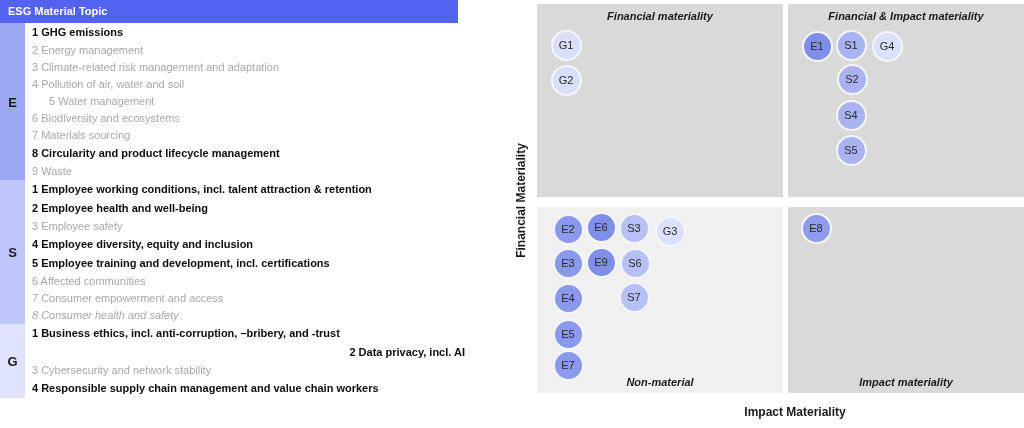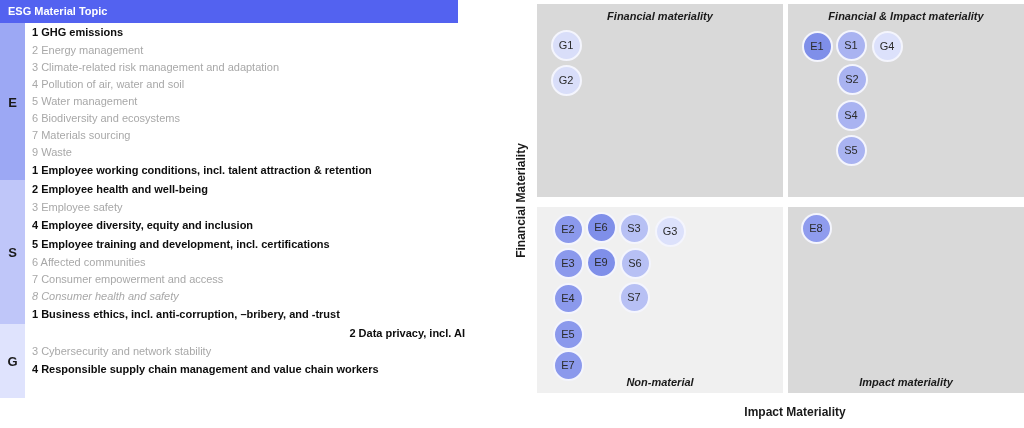--- a/index.html
+++ b/index.html
@@ -75,23 +75,24 @@
         </div>
         <div class="band" style="background: rgb(223, 227, 253); height: 74px;">
           <span>G</span>
         </div>
       </div>
     <div class="rows-column">
         <div class="topic-row material" style="height: 19px; line-height: 19px;">1 GHG emissions</div>
         <div class="topic-row" style="height: 17px; line-height: 17px;">2 Energy management</div>
         <div class="topic-row" style="height: 17px; line-height: 17px;">3 Climate-related risk management and adaptation</div>
         <div class="topic-row" style="height: 17px; line-height: 17px;">4 Pollution of air, water and soil</div>
-        <div class="topic-row" style="height: 17px; line-height: 17px;">5 Water management</div>
+        <div class="topic-row" style="height: 17px; line-height: 17px; margin-left: 17px;">5 Water management</div>
         <div class="topic-row" style="height: 17px; line-height: 17px;">6 Biodiversity and ecosystems</div>
         <div class="topic-row" style="height: 17px; line-height: 17px;">7 Materials sourcing</div>
+        <div class="topic-row material" style="height: 19px; line-height: 19px;">8 Circularity and product lifecycle management</div>
         <div class="topic-row" style="height: 17px; line-height: 17px;">9 Waste</div>
         <div class="topic-row material" style="height: 19px; line-height: 19px;">1 Employee working conditions, incl. talent attraction &amp; retention</div>
         <div class="topic-row material" style="height: 19px; line-height: 19px;">2 Employee health and well-being</div>
         <div class="topic-row" style="height: 17px; line-height: 17px;">3 Employee safety</div>
         <div class="topic-row material" style="height: 19px; line-height: 19px;">4 Employee diversity, equity and inclusion</div>
         <div class="topic-row material" style="height: 19px; line-height: 19px;">5 Employee training and development, incl. certifications</div>
         <div class="topic-row" style="height: 17px; line-height: 17px;">6 Affected communities</div>
         <div class="topic-row" style="height: 17px; line-height: 17px;">7 Consumer empowerment and access</div>
         <div class="topic-row" style="height: 17px; line-height: 17px; font-style: italic;">8 Consumer health and safety</div>
         <div class="topic-row material" style="height: 19px; line-height: 19px;">1 Business ethics, incl. anti-corruption, –bribery, and -trust</div>

